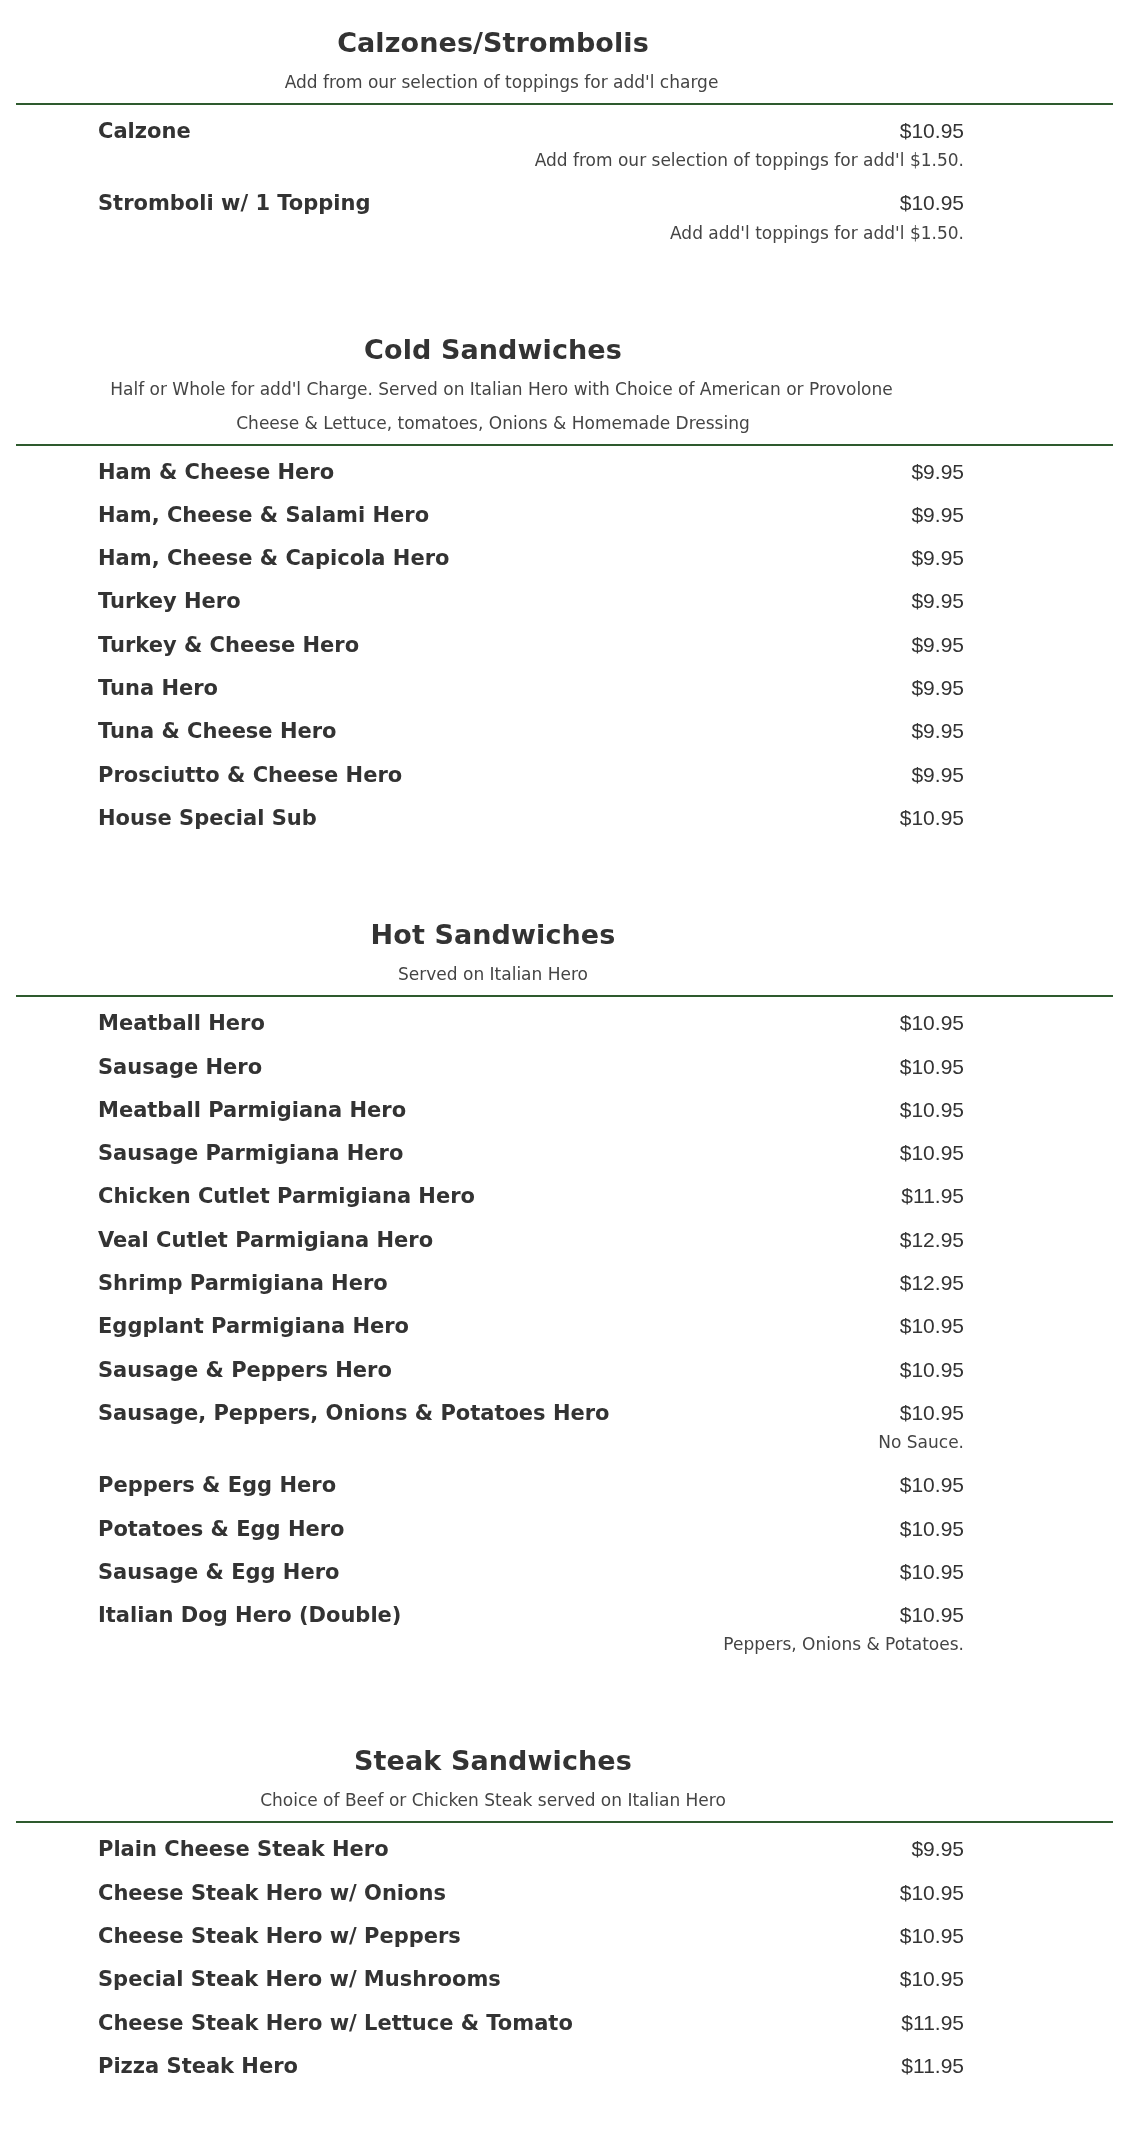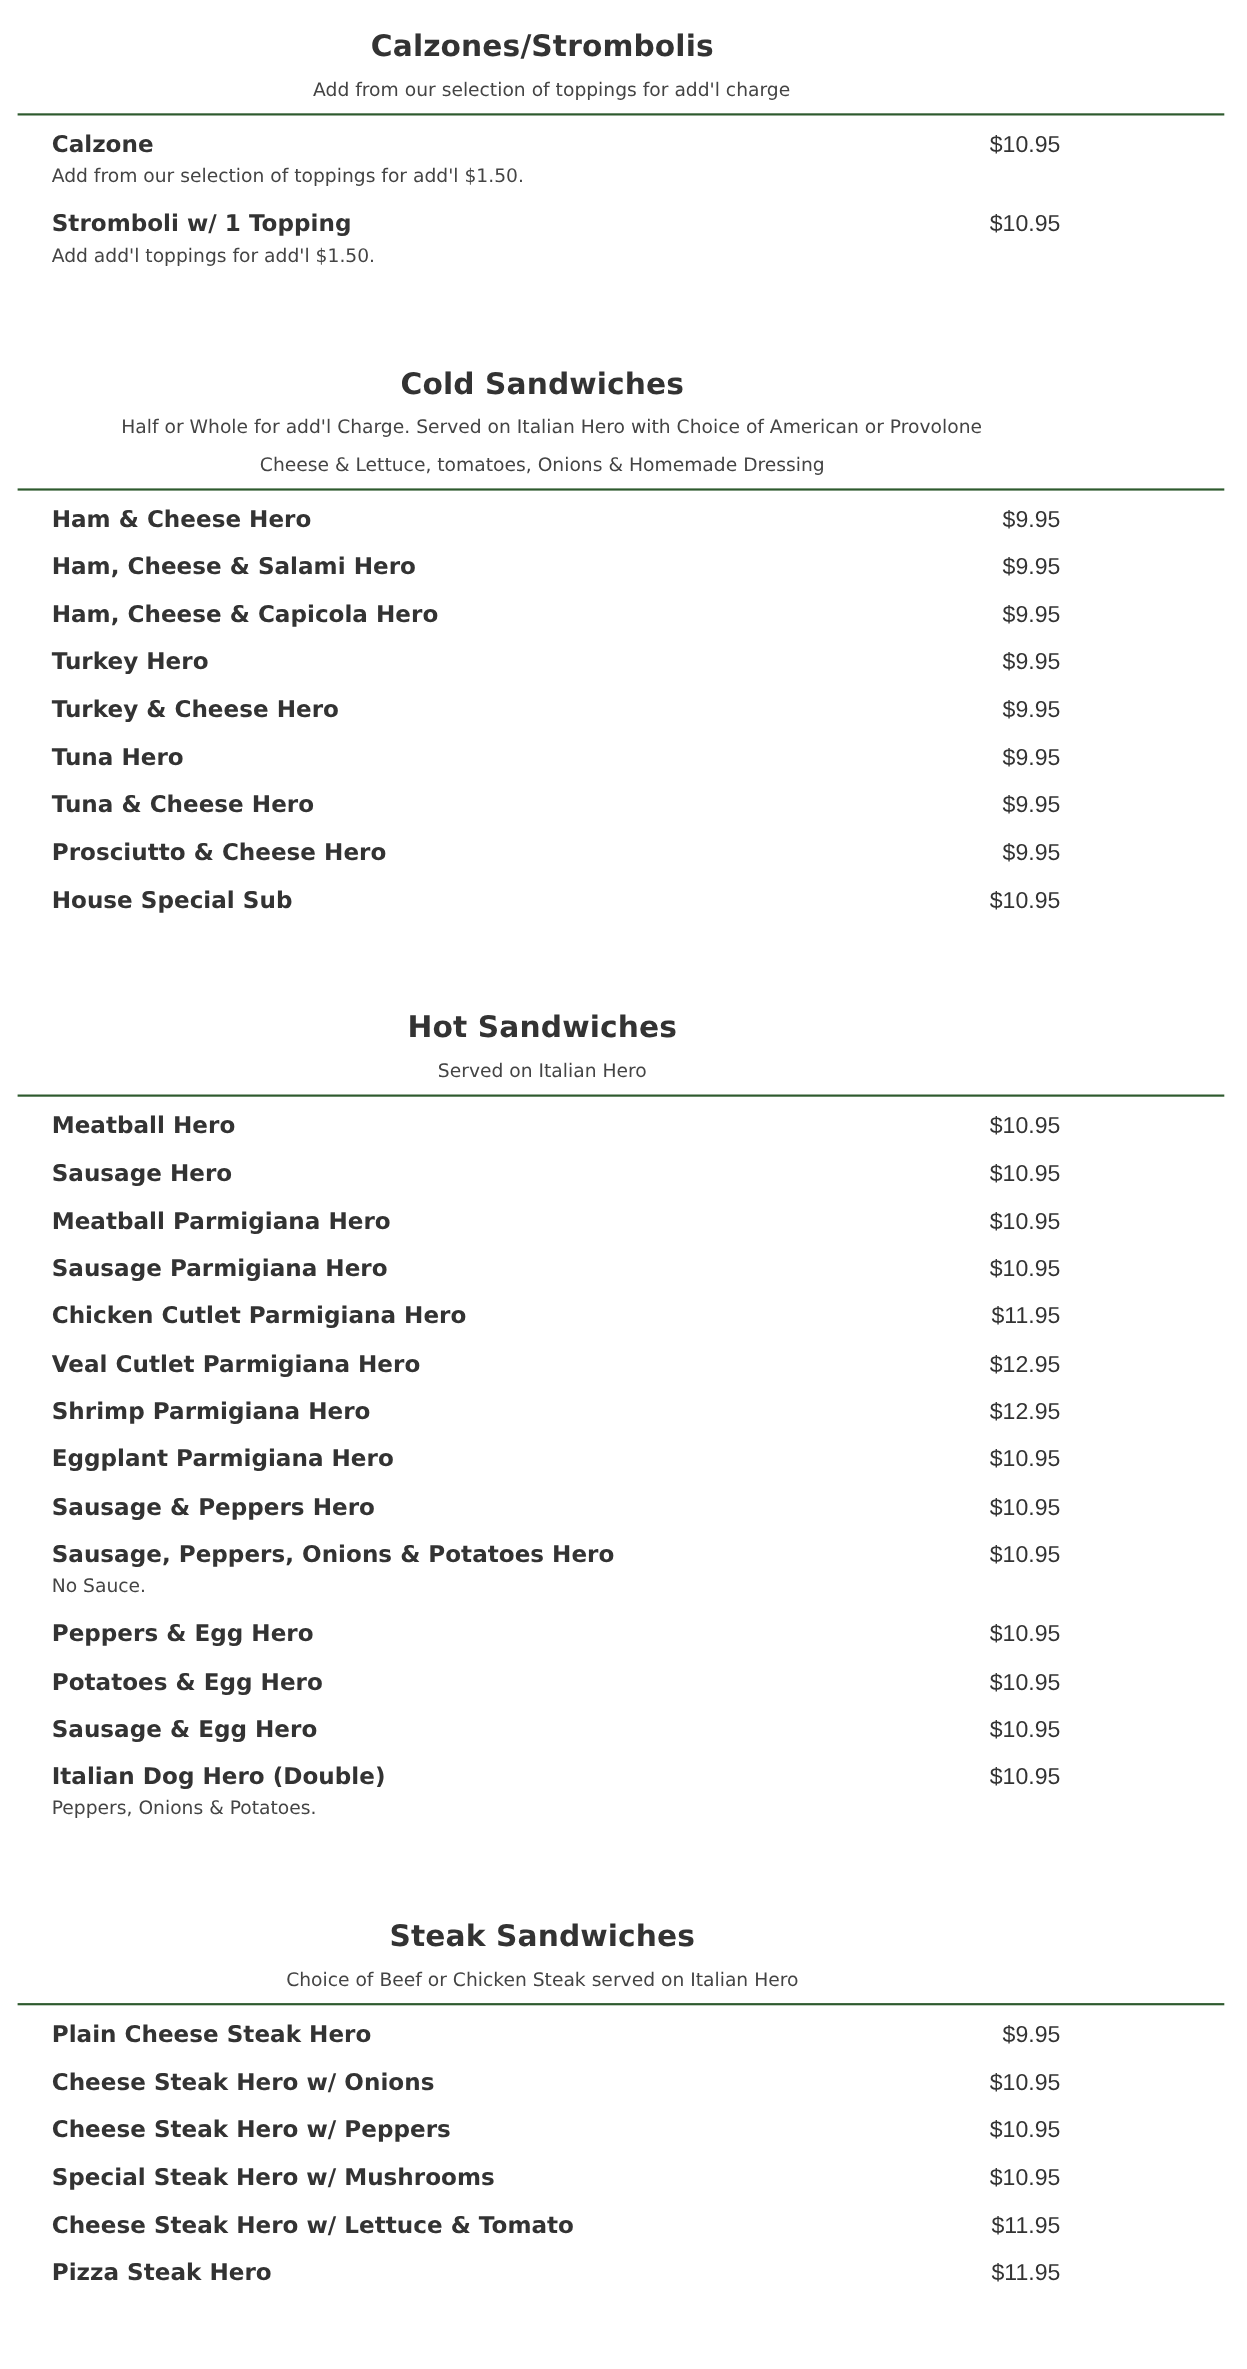--- a/index.html
+++ b/index.html
@@ -29,21 +29,21 @@
       font-size: 17px;
       color: #444444;
       line-height: 34px;
     }
     .divider {
       margin-left: 16px;
       width: 1097px;
       height: 0;
       border-top: 2px solid #2e5a2e;
     }
-    .items { padding-left: 47px; padding-right: 22px; padding-top: 8px; }
+    .items { padding-left: 98px; padding-right: 22px; padding-top: 8px; text-align: right; }
     .item { position: relative; }
     .item-row {
       display: flex;
       justify-content: space-between;
       align-items: baseline;
       height: 43.3px;
       line-height: 36px;
     }
     .item-name {
       font-weight: bold;

